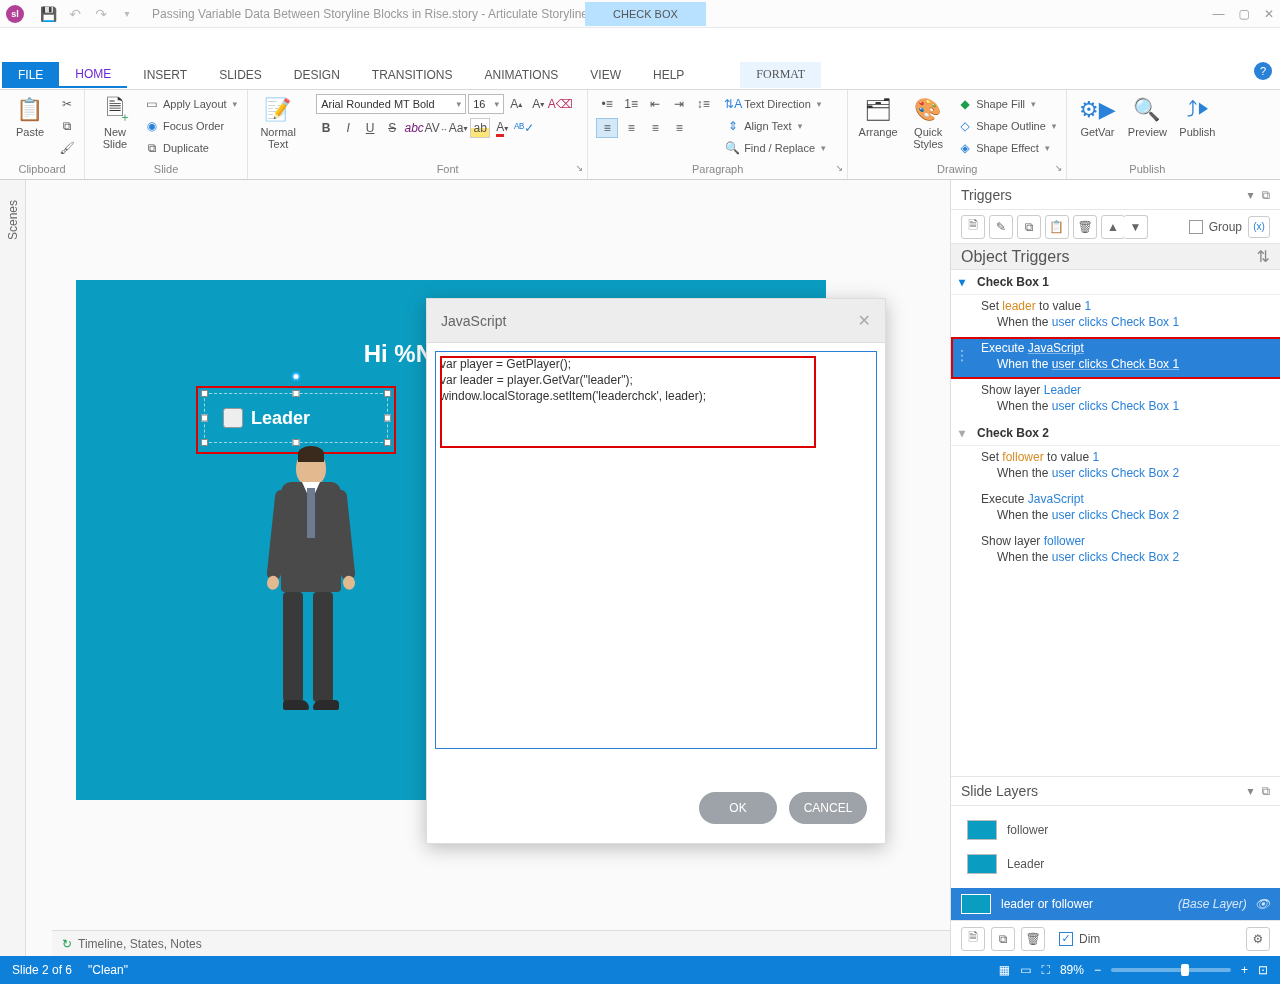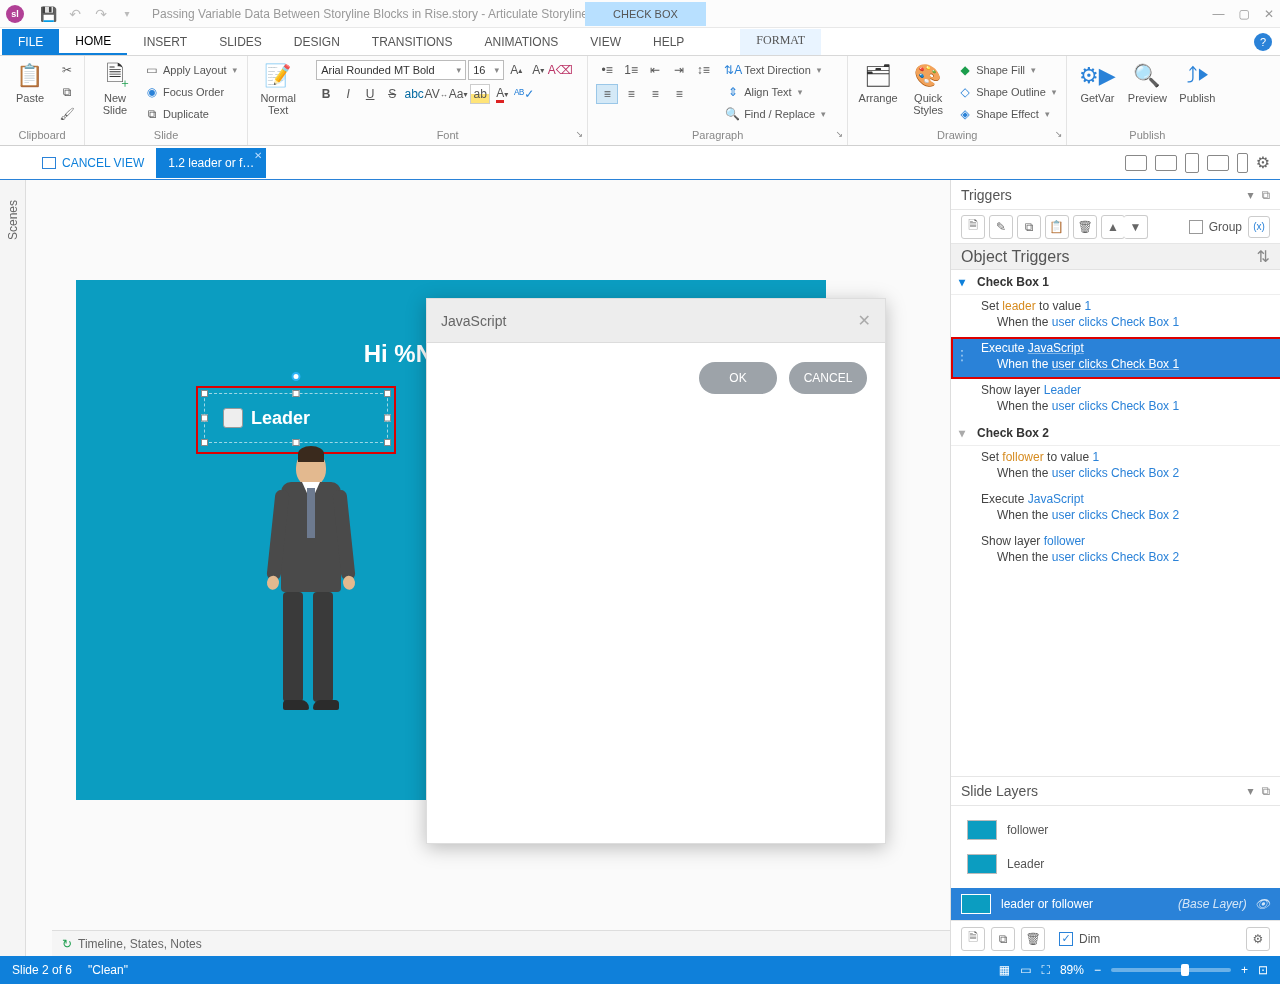--- a/index.html
+++ b/index.html
@@ -11,24 +11,24 @@
 .qat-btn { width: 22px; height: 22px; display:flex; align-items:center; justify-content:center; color:#3f87d5; font-size:14px; margin-right:4px; cursor:pointer; }
 .qat-btn.dim { color:#bbb; }
 .title-text { flex:1; text-align:left; color:#999; font-size:12px; margin-left: 10px; }
 .win-btns { display:flex; gap:14px; color:#999; }
 
 
 .contextual-row { position:absolute; top:0; left:585px; height:28px; display:flex; align-items:center; }
 .contextual-tab-label { background:#b8e0ff; padding:0 28px; height:24px; display:flex; align-items:center; color:#555; font-size:11px; }
 
 
-.tabs { height: 28px; display:flex; align-items:center; border-bottom: 1px solid #d8d8d8; padding-left: 2px; position: relative; }
+.tabs { height: 28px; display:flex; align-items:flex-start; border-bottom: 1px solid #d8d8d8; padding-left: 2px; position: relative; margin-top: 34px; }
 .tab { padding: 0 16px; height: 26px; display:flex; align-items:center; color:#555; font-size:12px; cursor:pointer; }
 .tab.file { background:#0f80da; color:#fff; }
-.tab.active { color:#000000; border-bottom: 2px solid #0f80da; }
+.tab.active { color:#6d28d9; border-bottom: 2px solid #0f80da; }
 .tab.format { background:#e9f4ff; color:#555; border-bottom: 2px solid #e9f4ff; margin-left:40px;font-family:Liberation Serif, serif;}
 .help-icon { margin-left:auto; margin-right:8px; width:18px;height:18px; background:#2a82d8; color:#fff; border-radius:9px; font-size:11px; display:flex; align-items:center; justify-content:center; }
 
 
 .ribbon { height: 90px; background:#fcfcfc; border-bottom: 1px solid #d0d0d0; display:flex; }
 .group { border-right: 1px solid #e4e4e4; padding: 4px 8px 2px 8px; display:flex; flex-direction:column; justify-content:space-between; }
 .group-inner { display:flex; gap:6px; align-items:flex-start; }
 .group-label { text-align:center; color:#888; font-size:11px; height: 16px; display:flex; justify-content:center; align-items:center; position:relative; }
 .group-label .launcher { position:absolute; right:-4px; top:2px; color:#888; font-size:9px; }
 .big-btn { display:flex; flex-direction:column; align-items:center; justify-content:center; width:44px; padding-top:2px; cursor:pointer; }
@@ -247,21 +247,21 @@
           </div>
         <div class="mini">A<span style="font-size:8px;vertical-align:super;">▴</span></div>
         <div class="mini">A<span style="font-size:8px;vertical-align:sub;">▾</span></div>
         <div class="mini" style="color:#b36;">A⌫</div>
       </div>
       <div class="font-row">
         <div class="mini" style="font-weight:bold;">B</div>
         <div class="mini italic">I</div>
         <div class="mini" style="text-decoration:underline;">U</div>
         <div class="mini strike">S</div>
-        <div class="mini" style="color:#0369a1;">abc</div>
+        <div class="mini" style="color:#701a75;font-style:italic;">abc</div>
         <div class="mini">AV<span style="font-size:8px;">↔</span></div>
         <div class="mini">Aa<span style="font-size:8px;">▾</span></div>
         <div class="mini" style="background:linear-gradient(to bottom,#fff 50%,#ffe478 50%);border:1px solid #ccc;">ab</div>
         <div class="mini">
             <span style="border-bottom:3px solid #d22;">A</span>
             <span style="font-size:8px;">▾</span>
           </div>
         <div class="mini" style="color:#2a82d8;">ᴬᴮ✓</div>
       </div>
     </div>
@@ -433,20 +433,28 @@
             </div>
           </div>
       </div>
     </div>
 
     <div class="dialog">
       <div class="dlg-title">
         <span>JavaScript</span>
         <span class="close-x">✕</span>
       </div>
+      <div class="dlg-body">
+        <div class="code-box">
+          <div class="code-red"></div>
+          <div>var player = GetPlayer();</div>
+          <div>var leader = player.GetVar("leader");</div>
+          <div>window.localStorage.setItem('leaderchck', leader);</div>
+        </div>
+      </div>
       <div class="dlg-footer">
         <div class="dlg-btn">OK</div>
         <div class="dlg-btn">CANCEL</div>
       </div>
     </div>
 
     <div class="timeline-bar">
       <span class="tl-icon">↻</span>
       <span>Timeline, States, Notes</span>
     </div>

